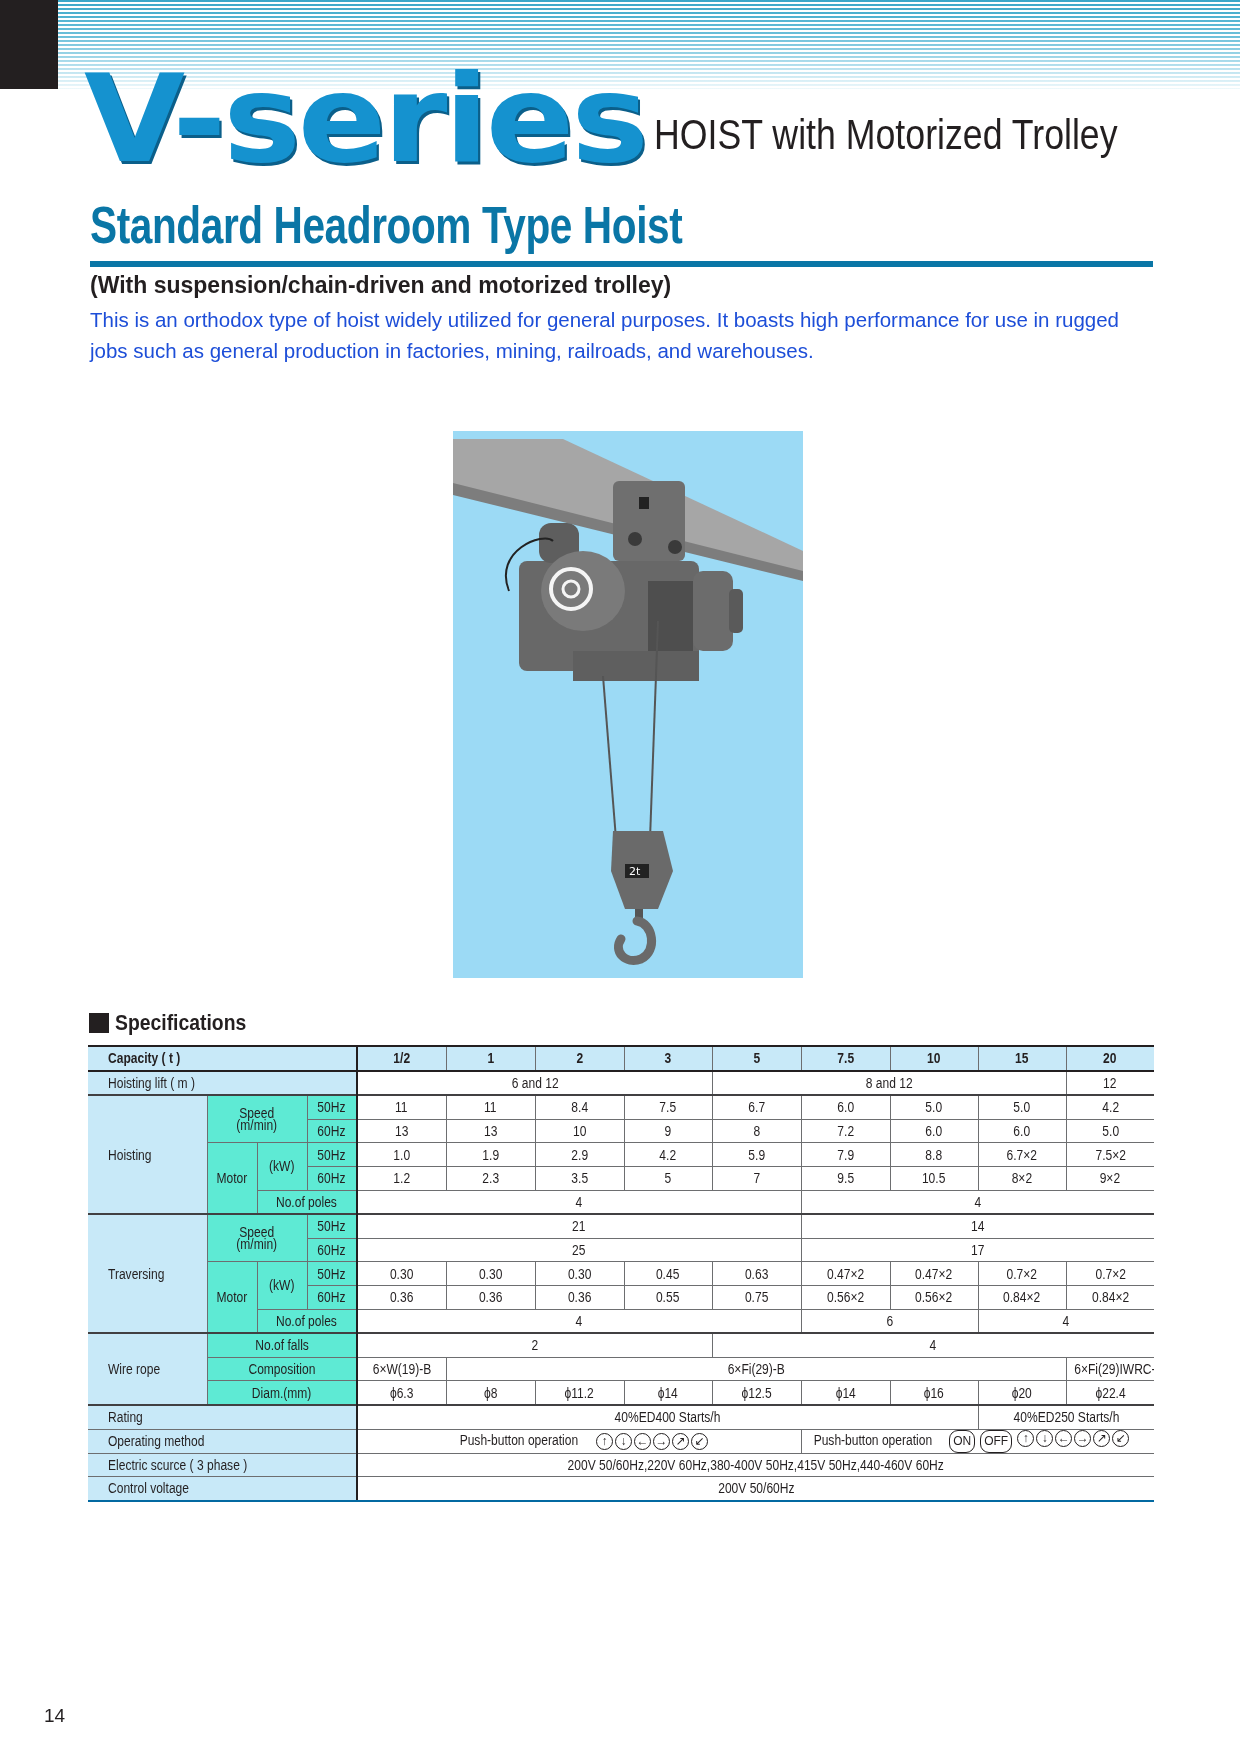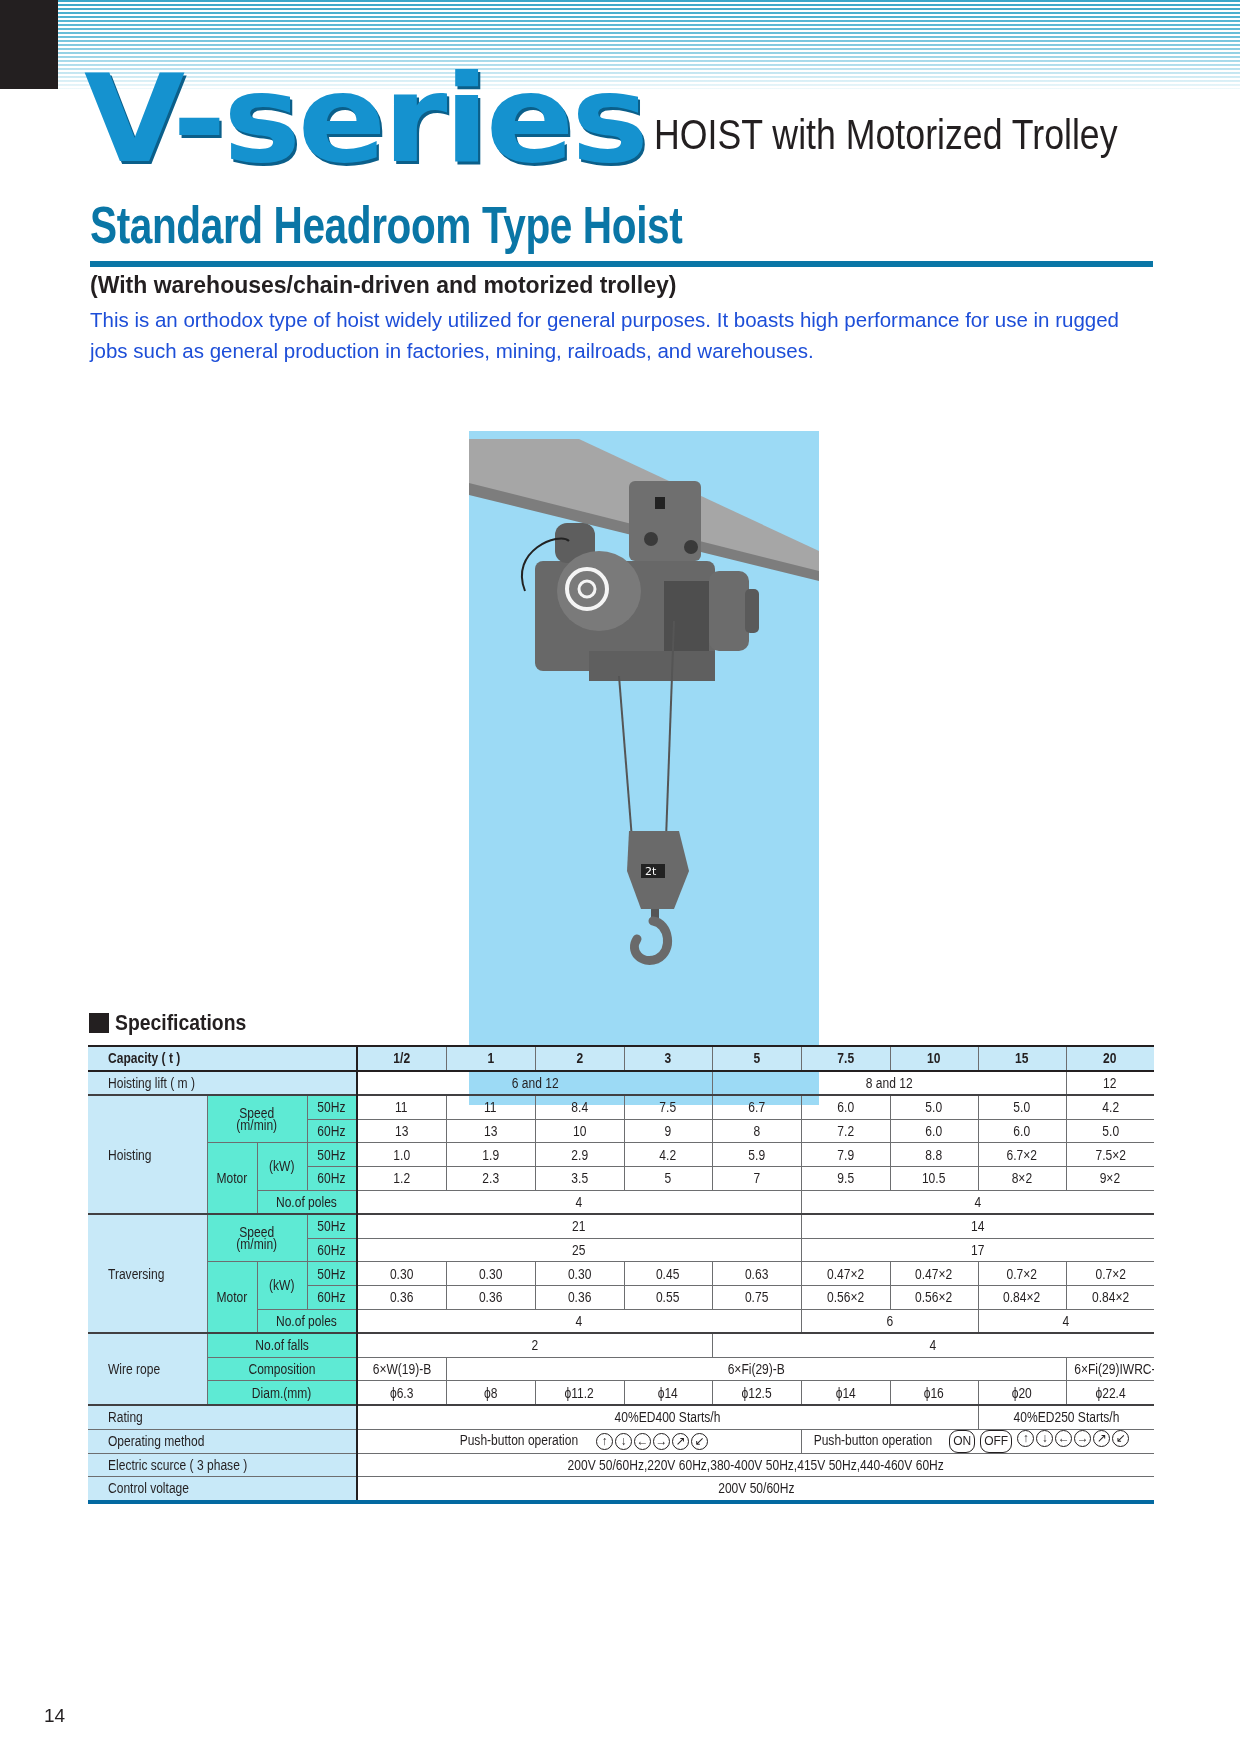--- a/index.html
+++ b/index.html
@@ -13,32 +13,32 @@
   .brand-title { position:absolute; left:84px; top:58px; font-family:"DejaVu Sans", sans-serif; font-weight:bold;
     font-size:122px; line-height:1; color:#1592cf; letter-spacing:-3px;
     text-shadow: 2px 3px 0 #0b5f8a; transform:scaleX(1.07); transform-origin:left top; }
   .brand-subtitle { position:absolute; left:654px; top:114px; font-size:42px; line-height:1; color:#231f20;
     transform:scaleX(0.85); transform-origin:left top; letter-spacing:0px; }
   .section-title { position:absolute; left:90px; top:199px; font-size:52px; font-weight:bold; color:#0a76a6;
     line-height:1; transform:scaleX(0.78); transform-origin:left top; letter-spacing:-0.5px; }
   .section-rule { position:absolute; left:90px; top:261px; width:1063px; height:6px; background:#0a76a6; }
   .section-sub { position:absolute; left:90px; top:272px; font-size:23px; font-weight:bold; color:#231f20; line-height:1.2; }
   .body-text { position:absolute; left:90px; top:304px; width:1070px; font-size:20.5px; line-height:31px; color:#1d4ed8; }
-  .photo { position:absolute; left:469px; top:431px; width:350px; height:674px; background:#9cdaf5; overflow:hidden; }
+  .photo { position:absolute; left:453px; top:431px; width:350px; height:547px; background:#9cdaf5; overflow:hidden; }
   .photo svg { display:block; }
   .spec-heading { position:absolute; left:89px; top:1010px; display:flex; align-items:center; }
   .spec-heading .square { width:20px; height:20px; background:#231f20; margin-right:6px; }
   .spec-heading .label { font-size:22px; font-weight:bold; transform:scaleX(0.88); transform-origin:left center; display:inline-block; }
   table.spec { position:absolute; left:88px; top:1045px; width:1065px; border-collapse:collapse; table-layout:fixed;
     font-size:14px; color:#231f20; }
   table.spec td { height:22.6px; padding:0; border-top:1px solid #6d6e70; border-bottom:1px solid #6d6e70;
     border-left:1px solid #6d6e70; border-right:1px solid #6d6e70; text-align:center; white-space:nowrap; overflow:hidden; line-height:1; }
   table.spec tr.top td { border-top:2px solid #231f20; }
   table.spec tr.sect td { border-top:2px solid #414042; }
-  table.spec tr.last td { border-bottom:4px solid #0369a1; }
+  table.spec tr.last td { border-bottom:2px solid #0369a1; }
   table.spec td:first-child { border-left:none; }
   table.spec td.lastcol { border-right:none; }
   table.spec td.h { background:#5eead4; }
   table.spec td.hl { background:#c8e9f8; text-align:left; padding-left:20px; }
   table.spec td.vsep { border-right:2px solid #231f20; }
   table.spec tr.hdr td { font-weight:bold; background:#c8e9f8; }
   .cond { display:inline-block; transform:scaleX(0.86); transform-origin:center; }
   .condl { display:inline-block; transform:scaleX(0.86); transform-origin:left center; }
   .stack { display:inline-block; line-height:12px; transform:scaleX(0.86); }
   .btn-icons { display:inline-flex; gap:2px; vertical-align:middle; margin-left:4px; }
@@ -53,21 +53,21 @@
 <body>
 
 <div class="black-block"></div>
 <div class="stripe-band"></div>
 
 <div class="brand-title">V-series</div>
 <div class="brand-subtitle">HOIST with Motorized Trolley</div>
 
 <div class="section-title">Standard Headroom Type Hoist</div>
 <div class="section-rule"></div>
-<div class="section-sub">(With warehouses/chain-driven and motorized trolley)</div>
+<div class="section-sub">(With suspension/chain-driven and motorized trolley)</div>
 <div class="body-text">This is an orthodox type of hoist widely utilized for general purposes. It boasts high performance for use in rugged jobs such as general production in factories, mining, railroads, and warehouses.</div>
 
 <div class="photo">
   <svg width="350" height="547" viewBox="0 0 350 547">
 
     <polygon points="0,8 110,8 350,120 350,148 0,62" fill="#a6a6a6"></polygon>
     <polygon points="0,52 350,140 350,150 0,64" fill="#7d7d7d"></polygon>
 
     <rect x="160" y="50" width="72" height="80" rx="6" fill="#6f6f6f"></rect>
     <rect x="186" y="66" width="10" height="12" fill="#222"></rect>

